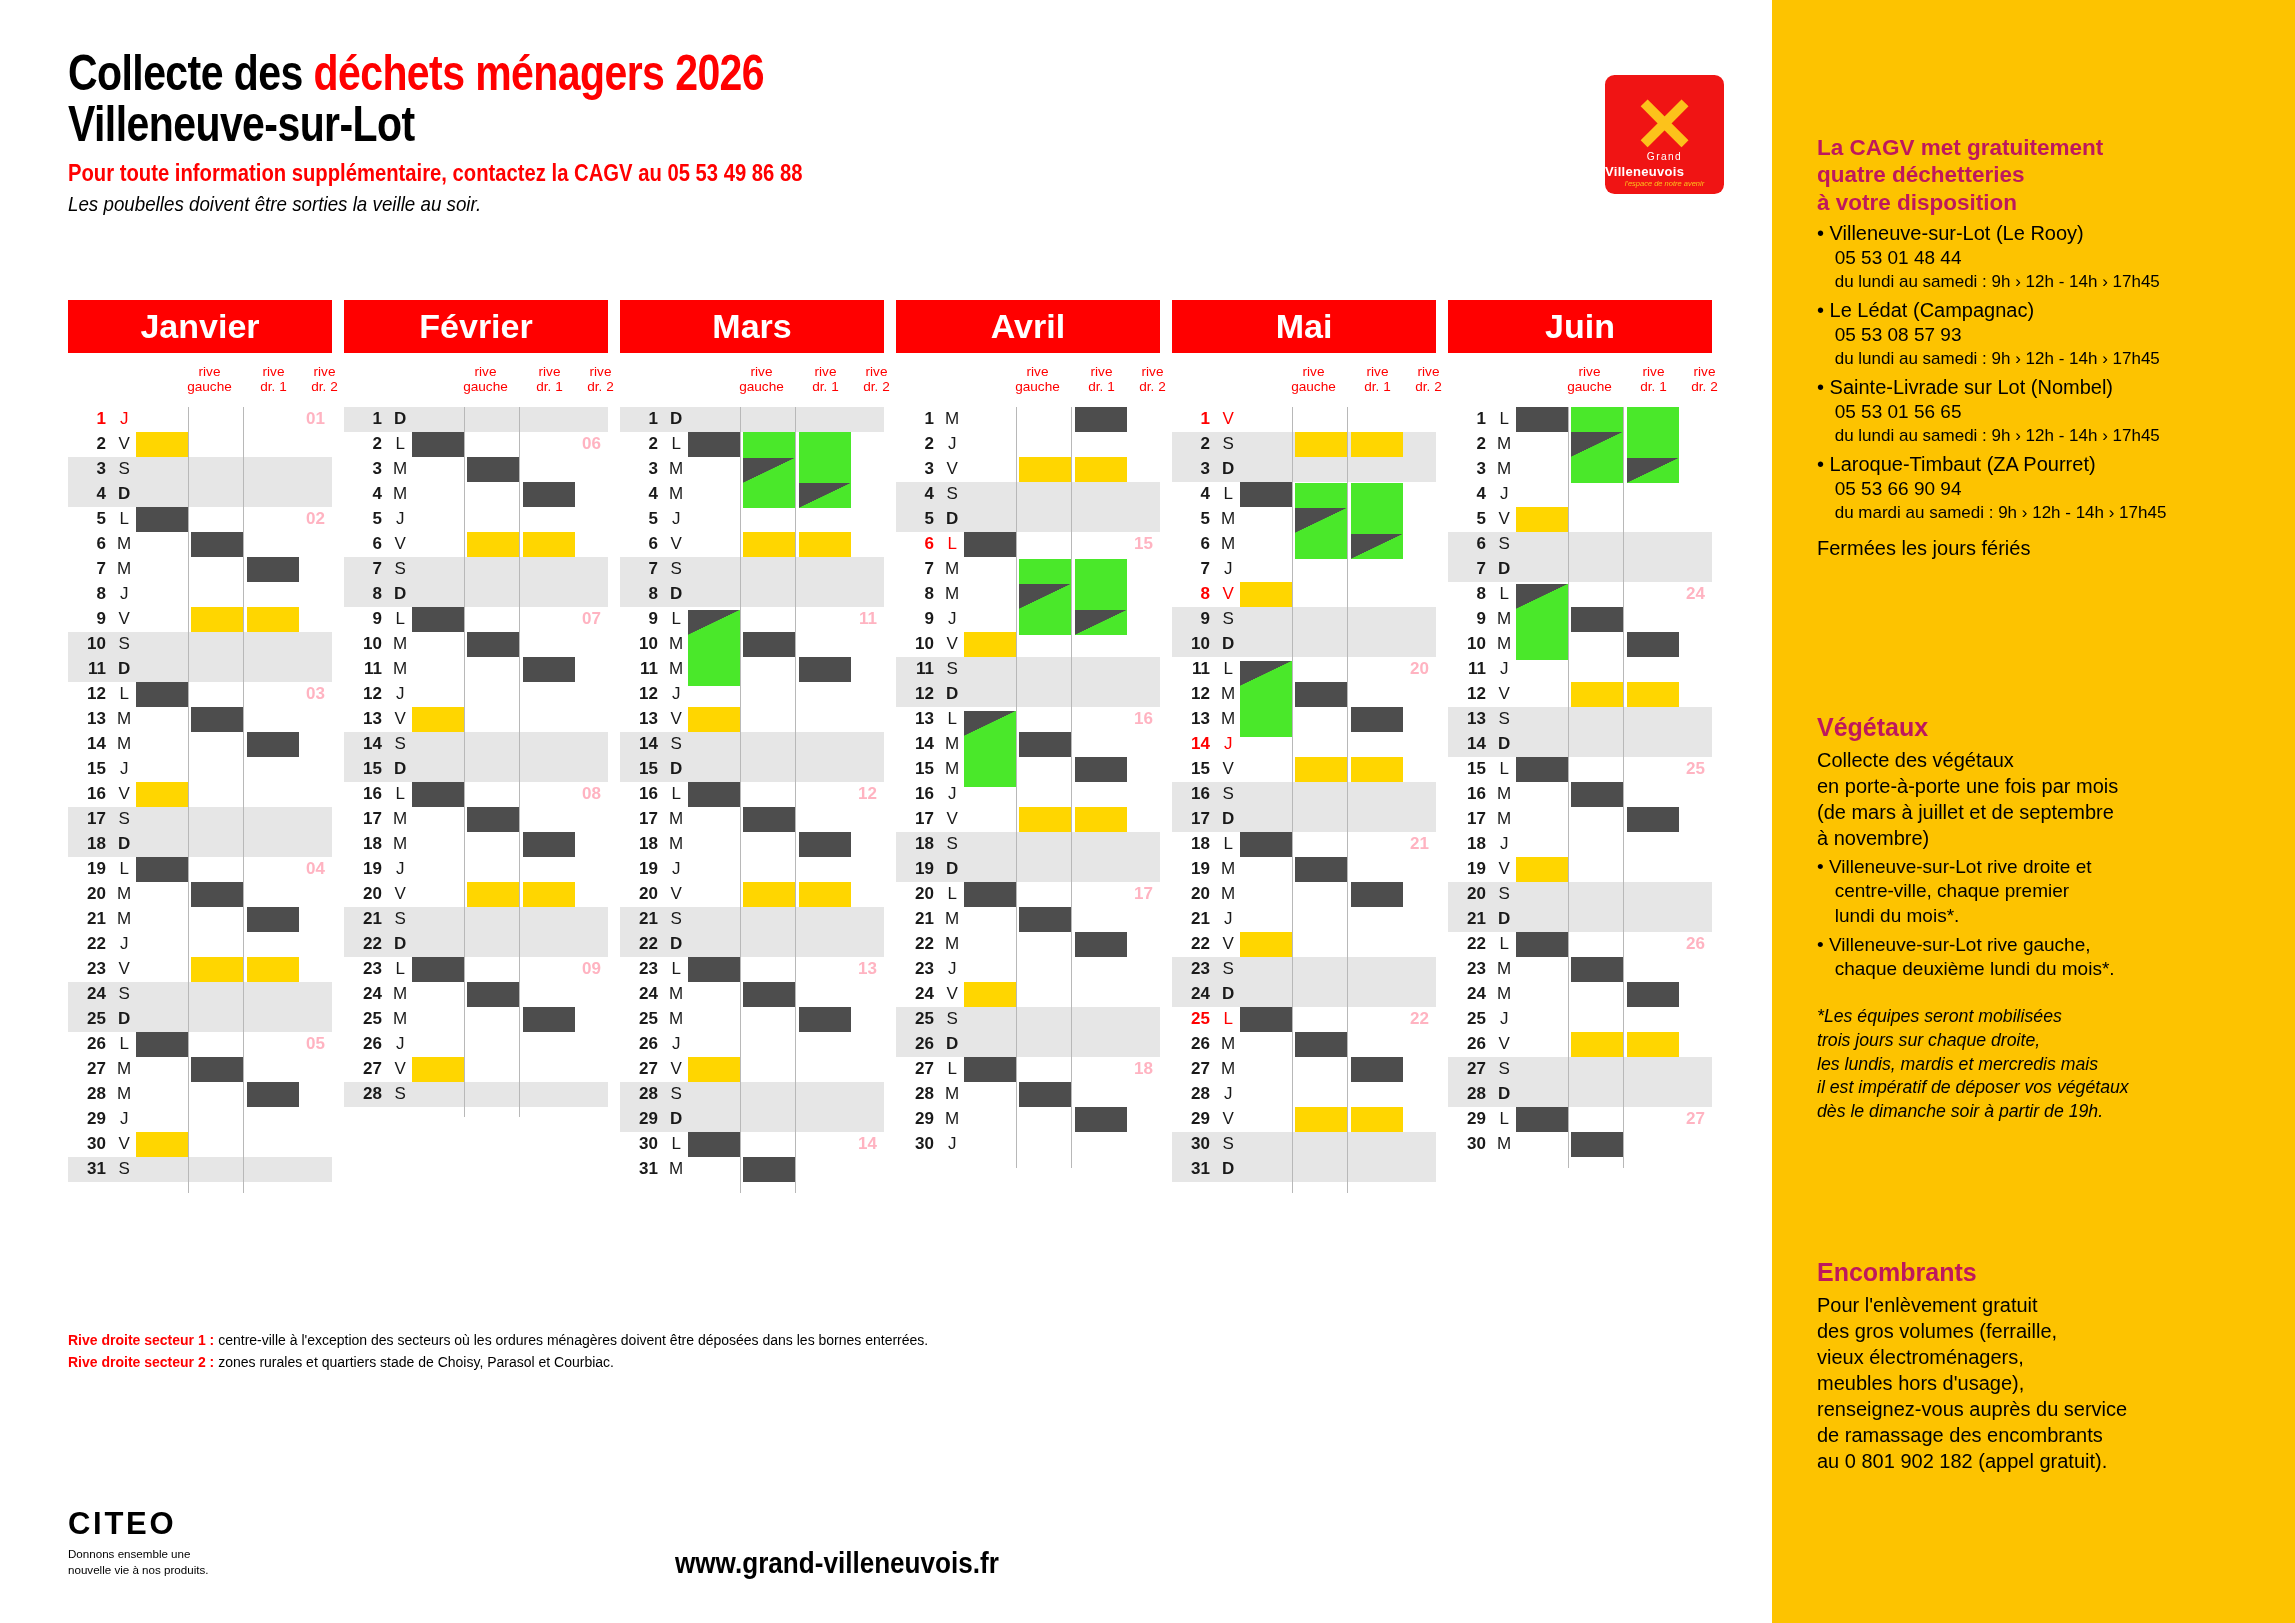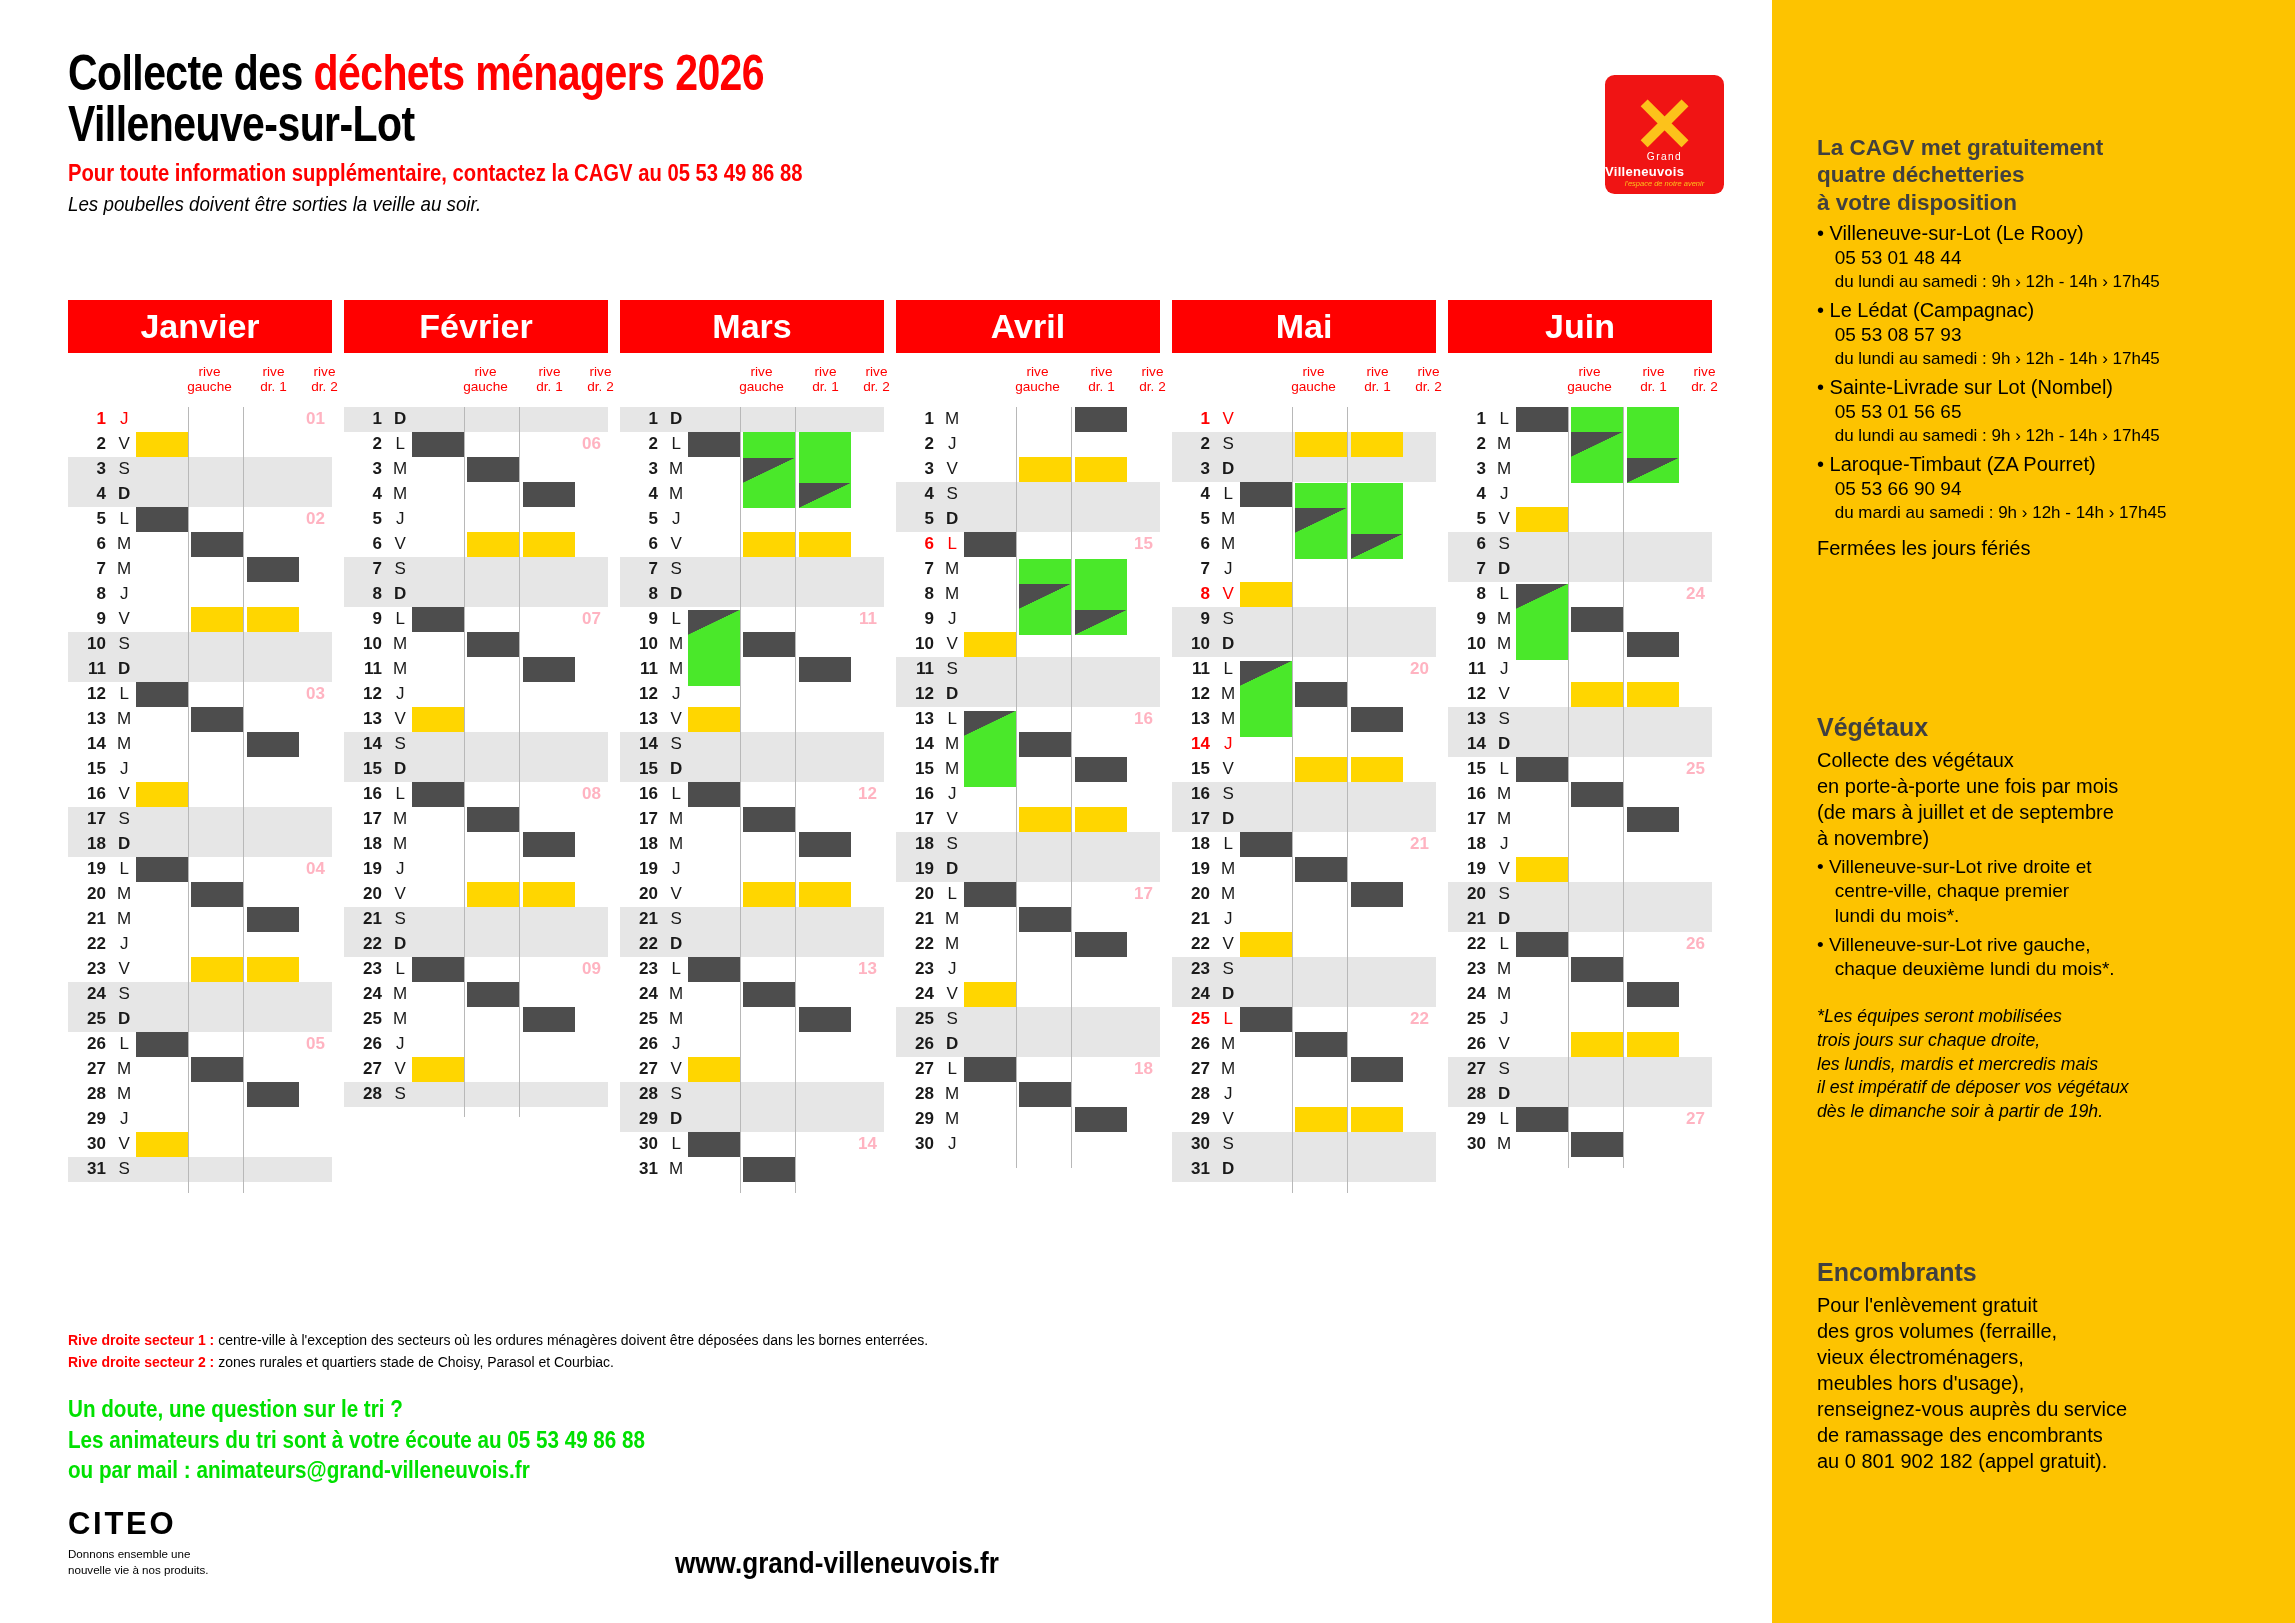--- a/index.html
+++ b/index.html
@@ -86,21 +86,21 @@
   #citeo .cword{font-size:31px;letter-spacing:2.7px;color:#000;font-weight:bold;
         font-family:"Liberation Sans Narrow","Liberation Sans",sans-serif;}
   #citeo .csub{font-size:11.6px;color:#000;line-height:1.35;margin-top:4.1px;}
   #url{position:absolute;left:675px;top:1547px;font-size:29px;font-weight:bold;color:#000;
        font-family:"Liberation Sans Narrow","Liberation Sans",sans-serif;
        transform:scaleX(.9);transform-origin:left center;white-space:nowrap;}
 
   
   #side{position:absolute;left:1772px;top:0;width:523px;height:1623px;background:#fdc300;}
   .side-pad{position:absolute;left:45px;right:17.7px;}
-  .s-head{color:#404040;font-size:22.5px;font-weight:bold;line-height:1.22;
+  .s-head{color:#be185d;font-size:22.5px;font-weight:bold;line-height:1.22;
           font-family:"Liberation Sans Narrow","Liberation Sans",sans-serif;}
   .s-b{color:#000;font-size:20px;font-weight:normal;line-height:1.30;}
   .s-n{color:#000;font-size:19px;line-height:1.30;}
   .s-i{color:#000;font-size:17.7px;font-style:italic;line-height:1.34;}
   .bullet{padding-left:17.7px;text-indent:-17.7px;}
   .ind{padding-left:17.7px;}
 </style>
 </head>
 <body>
 
@@ -1126,25 +1126,20 @@
           <div class="vsep" style="left: 175px; top: 0px; height: 761px;"></div>
         </div>
       </div>
     </div>
 
   <div id="sectors">
       <div class="sect-line"><b>Rive droite secteur 1 :</b> centre-ville à l'exception des secteurs où les ordures ménagères doivent être déposées dans les bornes enterrées.</div>
       <div class="sect-line"><b>Rive droite secteur 2 :</b> zones rurales et quartiers stade de Choisy, Parasol et Courbiac.</div>
     </div>
 
-  <div id="tri-block">
-      <div class="tri-line">Un doute, une question sur le tri ?</div>
-      <div class="tri-line">Les animateurs du tri sont à votre écoute au 05 53 49 86 88</div>
-      <div class="tri-line">ou par mail :  animateurs@grand-villeneuvois.fr</div>
-    </div>
 
 
   <div id="citeo">
     <div class="cword">CITEO</div>
     <div class="csub">
       <div>Donnons ensemble une</div>
       <div>nouvelle vie à nos produits.</div>
     </div>
   </div>
 

